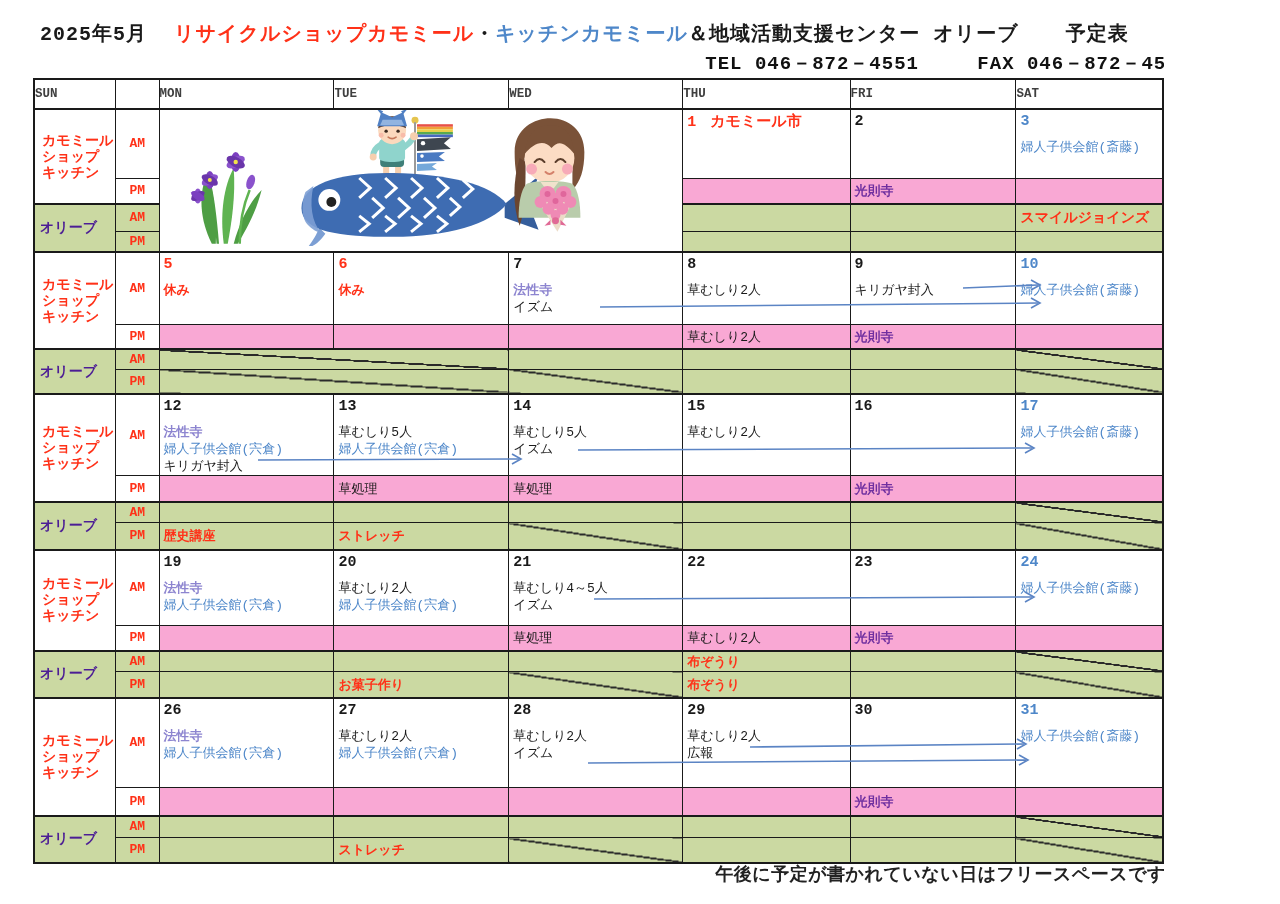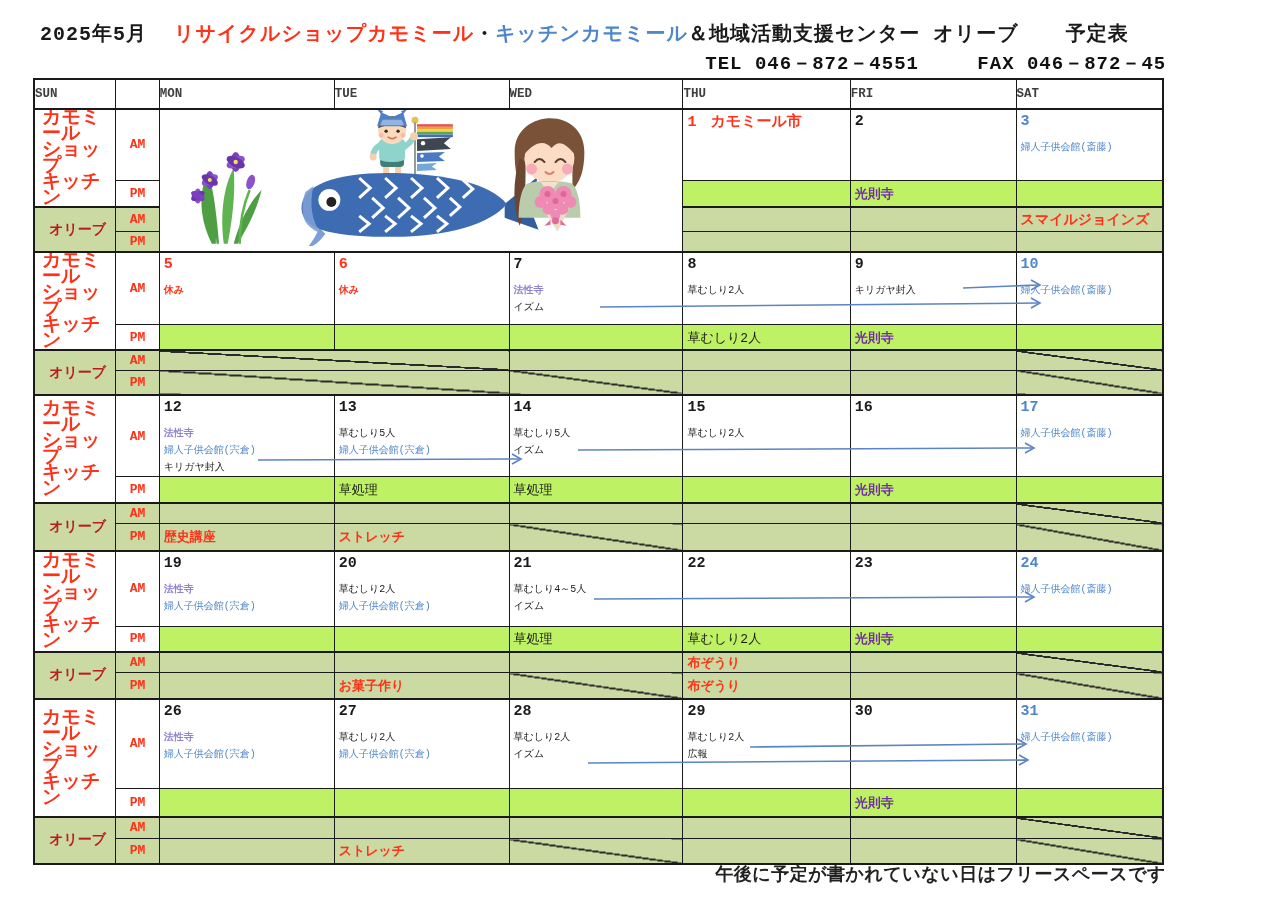--- a/index.html
+++ b/index.html
@@ -21,34 +21,34 @@
   tr.wk-top td{border-top:2px solid #1a1a1a;}
   tr.ol-top td{border-top:2px solid #1a1a1a;}
   
   .t-red{color:#ff3118;}
   .t-blue{color:#4e87c9;}
   .t-purple{color:#7030a0;font-weight:bold;}
   .t-lav{color:#8d85d0;font-weight:bold;}
   .hdr-sat{color:#5b8ac9;}
   .hdr-sun{color:#ff3b30;}
   
-  td.lbl-shop{vertical-align:middle;padding-left:7px;font-size:19px;font-weight:bold;color:#ff3118;line-height:16px;background:#fff;}
-  td.lbl-olive{vertical-align:middle;padding-left:5px;font-size:14px;font-weight:bold;color:#b91c1c;background:#cbd9a2;text-align:center;}
+  td.lbl-shop{vertical-align:middle;padding-left:7px;font-size:14px;font-weight:bold;color:#ff3118;line-height:16px;background:#fff;}
+  td.lbl-olive{vertical-align:middle;padding-left:5px;font-size:14px;font-weight:bold;color:#4c1d95;background:#cbd9a2;}
   td.ampm{vertical-align:middle;text-align:center;font-size:13px;font-weight:bold;color:#ff3118;background:#fff;}
   td.g{background:#cbd9a2;}
   td.diag{background-image:linear-gradient(to bottom left,transparent calc(50% - 0.9px),
           #2a2a2a calc(50% - 0.9px),#2a2a2a calc(50% + 0.9px),transparent calc(50% + 0.9px));}
   
   td.day{vertical-align:top;padding:2px 3px 0 4px;background:#fff;}
   .num{display:inline-block;font-size:15px;font-weight:bold;line-height:17px;}
   .daytitle{font-size:15px;font-weight:bold;margin-left:14px;}
-  .ev{font-size:10px;line-height:17px;}
+  .ev{font-size:13px;line-height:17px;}
   .evb{font-weight:bold;}
   .gap{margin-top:9px;}
-  td.pmcell{vertical-align:middle;padding:1px 3px 0 4px;font-size:13px;background:#bef264;}
+  td.pmcell{vertical-align:middle;padding:1px 3px 0 4px;font-size:13px;background:#f9a8d4;}
   td.olev{vertical-align:middle;padding:1px 3px 0 4px;font-size:13px;font-weight:bold;color:#ff3118;}
   td.images-cell{vertical-align:middle;text-align:center;background:#fff;padding:0;}
   
   #arrow-layer{position:absolute;left:0;top:0;width:1280px;height:904px;pointer-events:none;}
   .footer{position:absolute;left:33px;top:862px;width:1133px;text-align:right;
           font-size:18px;font-weight:bold;color:#222;letter-spacing:0.5px;}
 </style>
 </head>
 <body>
 

